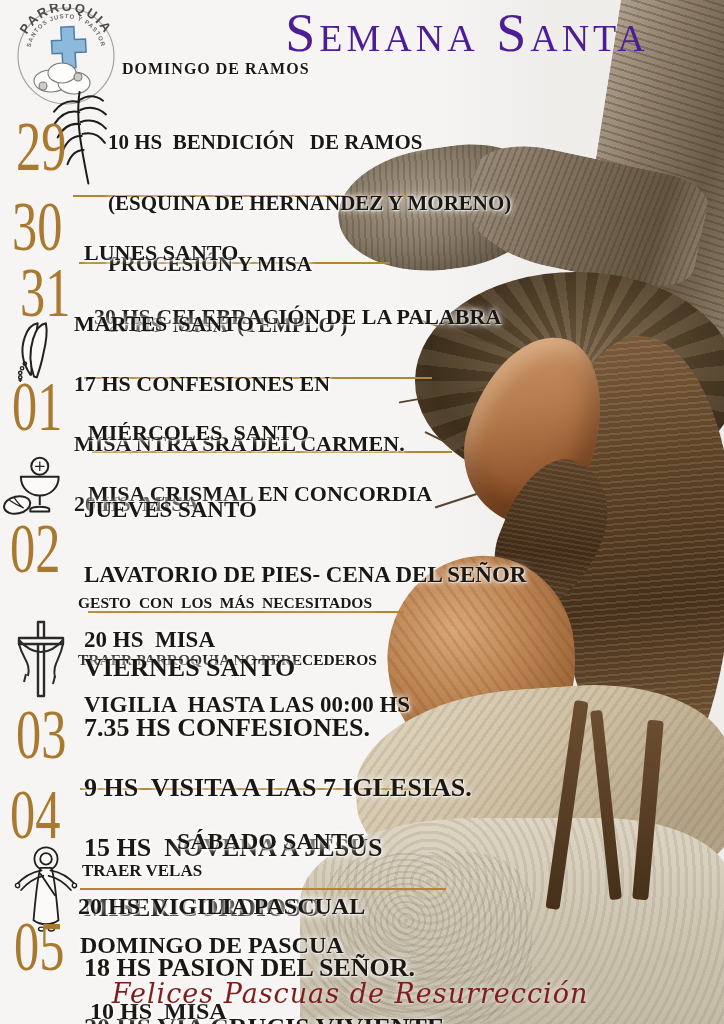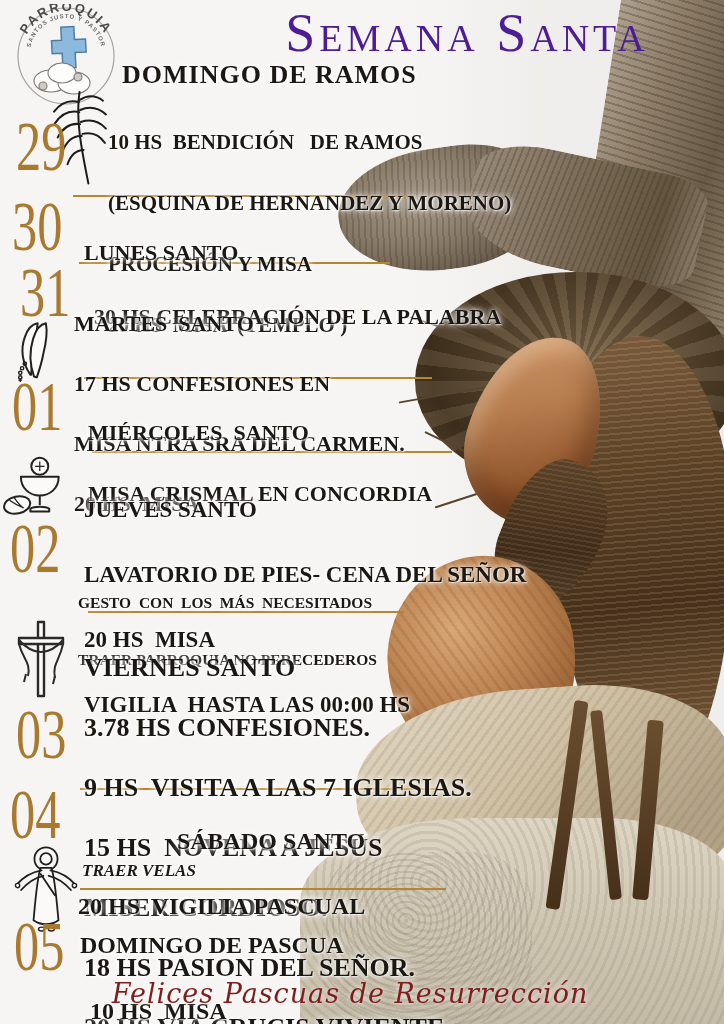--- a/index.html
+++ b/index.html
@@ -79,31 +79,31 @@
        text-shadow:0 0 5px rgba(255,255,255,.95),0 0 10px rgba(255,255,255,.85),1px 1px 1px rgba(255,255,255,.6);}
   #title{left:228px;top:2px;width:478px;text-align:center;font-weight:normal;
        font-variant:small-caps;font-size:54px;letter-spacing:4px;color:#4c1d95;
        text-shadow:none;}
   .date{font-size:70px;line-height:1;font-weight:normal;color:#a9792f;
        transform:scaleX(.72);transform-origin:left top;text-shadow:none;}
   #d29{left:16px;top:112px;} #d30{left:12px;top:192px;} #d31{left:20px;top:258px;}
   #d01{left:12px;top:372px;} #d02{left:10px;top:514px;} #d03{left:16px;top:700px;}
   #d04{left:10px;top:780px;} #d05{left:14px;top:912px;}
 
-  #hdr-ramos{left:122px;top:60px;font-size:26px;letter-spacing:1px;}
+  #hdr-ramos{left:122px;top:60px;font-size:16px;letter-spacing:1px;}
   .blk .ln{white-space:pre;}
   #s0{left:108px;top:94px;} #s0 .ln{font-size:21px;line-height:25px;}
   #s1{left:84px;top:203px;} #s1 .ln{font-size:22px;line-height:28px;}
   #s2{left:74px;top:276px;} #s2 .ln{font-size:22px;line-height:24px;}
   #s3{left:88px;top:384px;} #s3 .ln{font-size:22px;line-height:25px;}
   #s4{left:84px;top:459px;} #s4 .ln{font-size:23px;line-height:29px;}
   #notes4{left:78px;top:556px;} #notes4 .ln{font-size:15.5px;line-height:21px;}
   #s5{left:84px;top:620px;} #s5 .ln{font-size:26px;line-height:24px;font-family:Liberation Serif, serif;}
   #s6{left:78px;top:791px;} #s6 .ln{font-size:24px;line-height:29px;text-align:right;}
-  #note6{left:82px;top:861px;font-size:17px;font-style:italic;}
+  #note6{left:82px;top:861px;font-size:17px;}
   #s7{left:80px;top:894px;} #s7 .ln{font-size:24px;line-height:30px;}
   .ind{padding-left:10px;}
   #footer{left:0;top:978px;width:700px;text-align:center;font-weight:normal;
        font-style:italic;font-family:"DejaVu Serif",serif;font-size:27px;
        letter-spacing:1px;color:#7f1d1d;text-shadow:0 0 6px rgba(255,255,255,.9);}
 
   
   .rule{position:absolute;z-index:1;height:2px;background:#b5862e;}
   #r1{left:73px;top:195px;width:335px;} #r2{left:79px;top:262px;width:311px;}
   #r3{left:84px;top:377px;width:348px;} #r4{left:92px;top:451px;width:360px;}
@@ -268,21 +268,21 @@
     <g fill="none" stroke="#2a2a2a" stroke-width="2">
       <path d="M6 28 C10 44 18 46 15 60"></path>
       <path d="M50 28 C47 44 39 48 42 62"></path>
       <path d="M6 24 C20 40 36 40 50 24"></path>
       <path d="M13 58 L11 66 M42 60 L40 68"></path>
     </g>
   </svg>
   <div class="txt date" id="d03">03</div>
   <div class="txt blk" id="s5">
     <div class="ln">VIERNES SANTO</div>
-    <div class="ln">3.78 HS CONFESIONES.</div>
+    <div class="ln">7.35 HS CONFESIONES.</div>
     <div class="ln">9 HS  VISITA A LAS 7 IGLESIAS.</div>
     <div class="ln">15 HS  NOVENA A JESÚS</div>
     <div class="ln">MISERICORDIOSO.</div>
     <div class="ln">18 HS PASION DEL SEÑOR.</div>
     <div class="ln">20 HS VIA CRUCIS VIVIENTE.</div>
   </div>
 
   <div class="txt date" id="d04">04</div>
   <div class="txt blk" id="s6">
     <div class="ln">SÁBADO SANTO</div>

